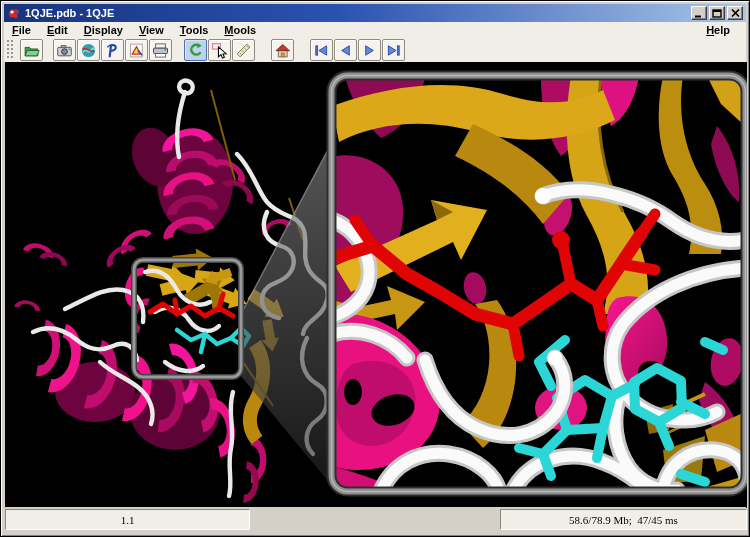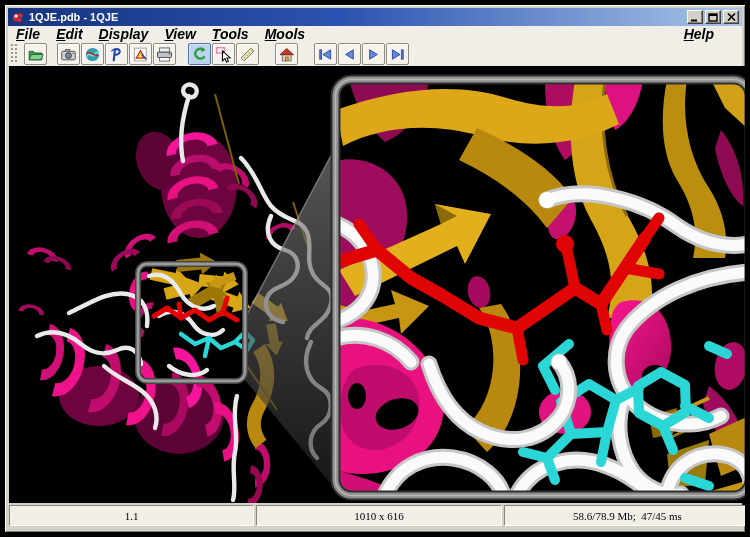--- a/index.html
+++ b/index.html
@@ -1,43 +1,43 @@
 <!DOCTYPE html>
 <html><head>
 <meta charset="utf-8">
 <style>
   html,body{margin:0;padding:0;background:#777;}
   *{box-sizing:border-box;}
   .window{
     position:relative;width:750px;height:537px;background:#D4D0C8;
     font-family:"Liberation Sans",sans-serif;
-    border:5px solid #000000;
+    border:1px solid #000000;
     box-shadow:inset 1px 1px 0 #ffffff, inset -1px -1px 0 #808080;
     overflow:hidden;
   }
   .titlebar{
     position:absolute;top:3px;left:3px;right:3px;height:18px;
     background:linear-gradient(to right,#17347E 0%,#2A52B0 45%,#A9C6E8 100%);
     display:flex;align-items:center;padding:0 3px;
   }
   .titlebar .appicon{width:14px;height:14px;margin-right:4px;flex:0 0 auto;}
   .titlebar .title{color:#fff;font-size:11px;font-weight:bold;white-space:nowrap;flex:1;}
   .winbtn{
     width:16px;height:14px;background:#D4D0C8;margin-left:2px;
     border:1px solid #404040;border-top-color:#fff;border-left-color:#fff;
     box-shadow:inset -1px -1px 0 #808080;
     display:flex;align-items:center;justify-content:center;padding:0;
   }
   .menubar{
     position:absolute;top:21px;left:3px;right:3px;height:16px;
     background:#F0EEE6;display:flex;align-items:center;
-    font-size:14px;font-weight:bold;color:#000;font-style:italic;
+    font-size:11px;font-weight:bold;color:#000;
   }
   .menuitem{padding:1px 8px;cursor:default;}
-  .menuitem.help{margin-left:auto;margin-right:20px;}
+  .menuitem.help{margin-left:auto;margin-right:8px;}
   .mn{text-decoration:underline;}
   .toolbar{
     position:absolute;top:37px;left:3px;right:3px;height:24px;
     background:#F0EEE6;display:flex;align-items:center;
   }
   .handle{
     width:7px;height:20px;margin-left:3px;
     background-image:radial-gradient(circle at 1px 1px,#9a9689 1px,transparent 1.3px);
     background-size:4px 4px;
   }
@@ -397,17 +397,16 @@
       <g fill="none">
         <rect x="326.5" y="13.5" width="414" height="416" rx="16" stroke="#2e2e2e" stroke-width="10"></rect>
         <rect x="326.5" y="13.5" width="414" height="416" rx="16" stroke="#8f8f8f" stroke-width="6"></rect>
         <rect x="326.5" y="13.5" width="414" height="416" rx="16" stroke="#b8b8b8" stroke-width="1.5"></rect>
       </g>
     </svg>
   </div>
 
   <div class="statusbar">
     <div class="statuscell sc1">1.1</div>
-    <div class="statuscell sc2">1010 x 616</div>
     <div class="statuscell sc3">58.6/78.9 Mb;  47/45 ms</div>
   </div>
 
 </div>
 
 </body></html>

